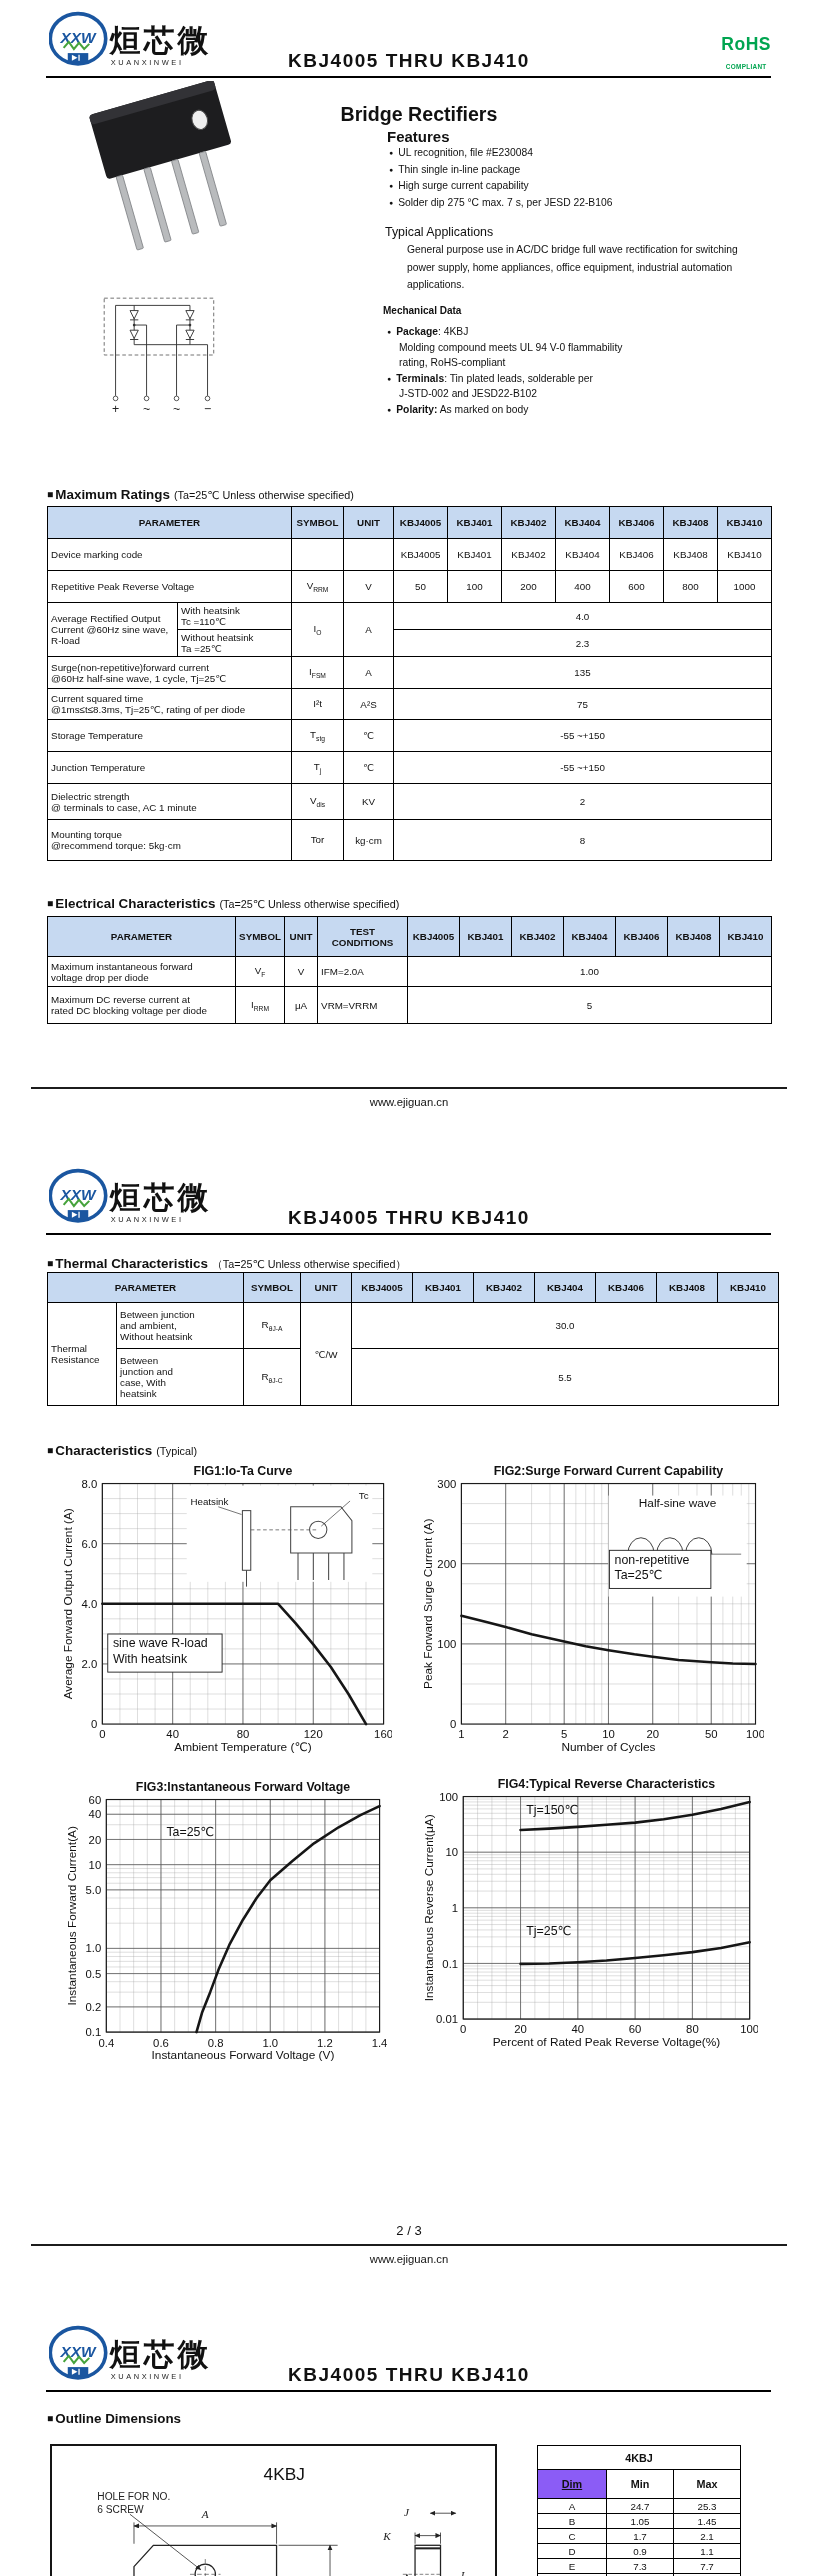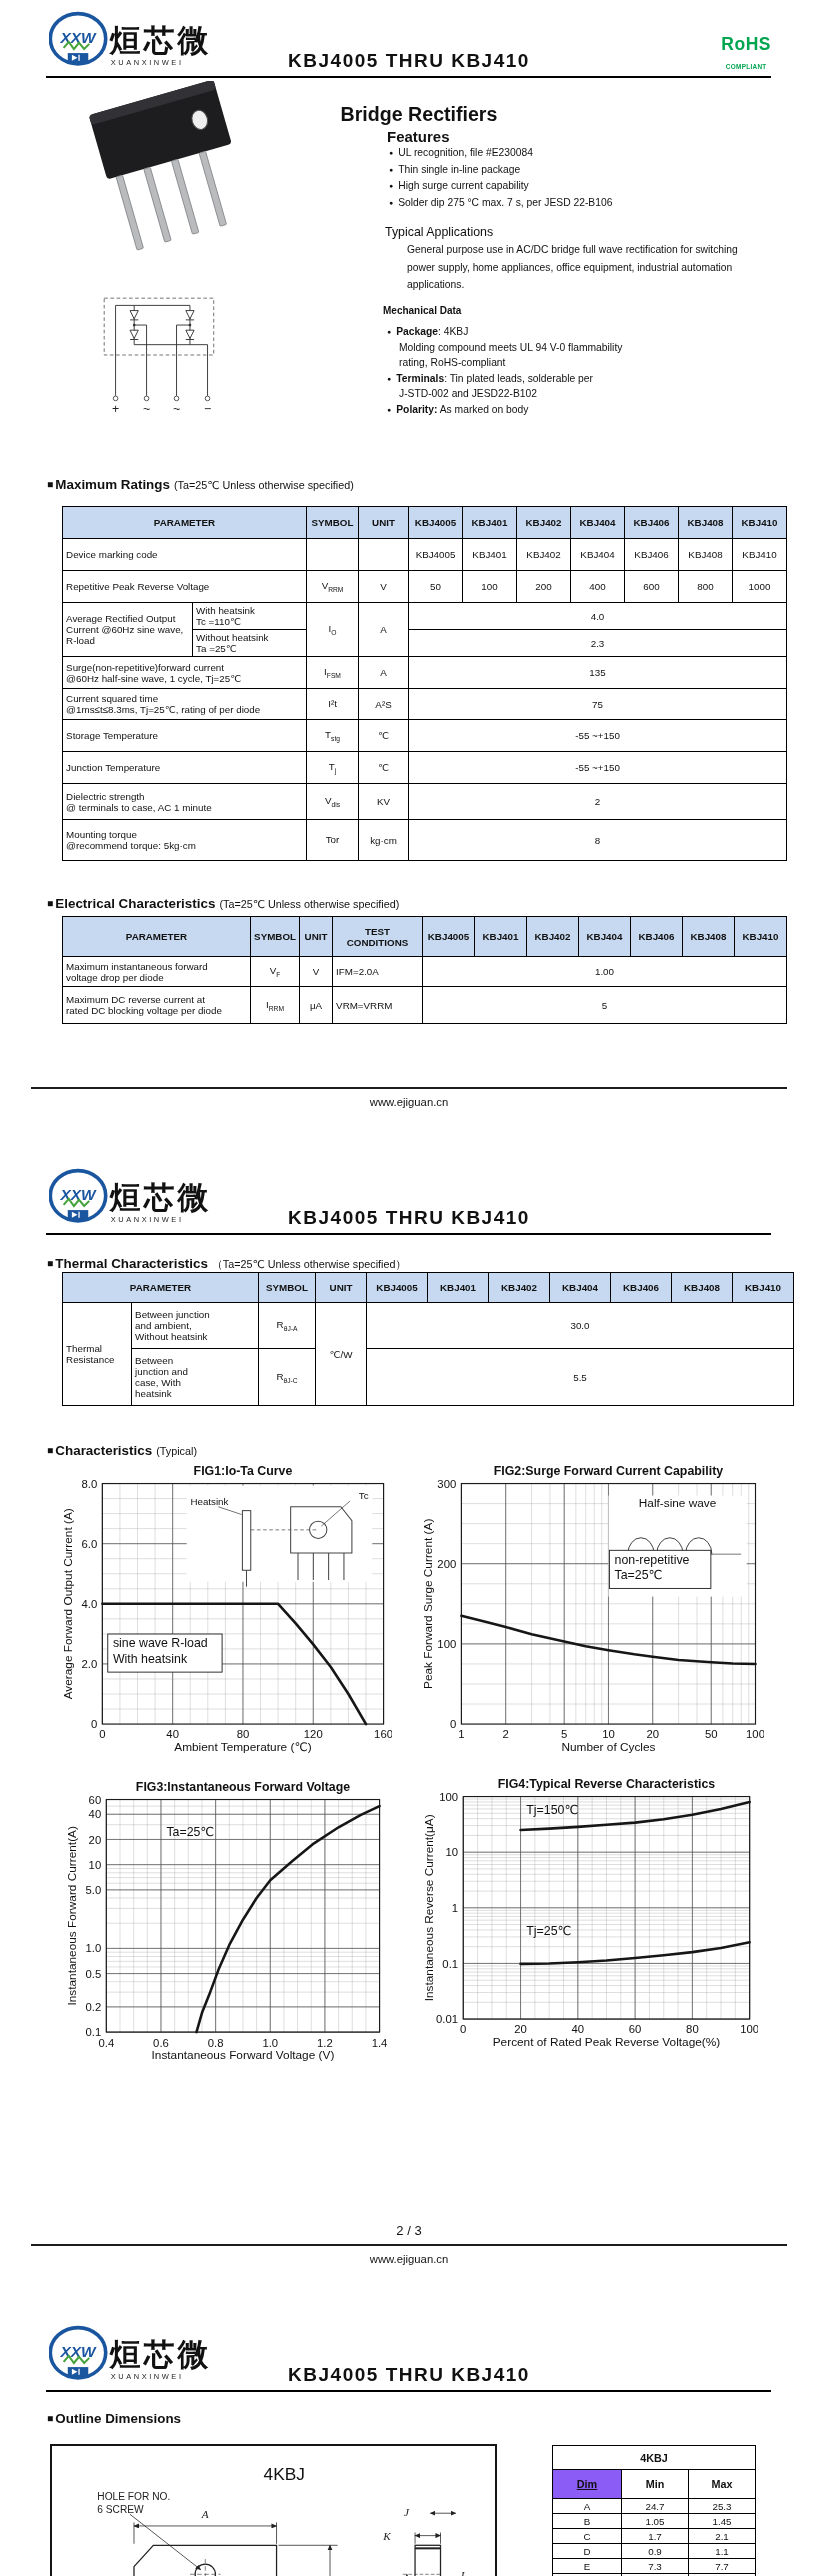--- a/index.html
+++ b/index.html
@@ -25,21 +25,21 @@
   .feat{position:absolute;left:389px;top:145px;margin:0;padding:0;font-size:10.3px;line-height:16.5px;}
   .feat li{list-style:none;display:flex;}
   .bul{margin-right:5.2px;font-size:6.7px;}
   .apps-head{position:absolute;left:385px;top:225px;font-size:12.4px;font-weight:normal;}
   .apps{position:absolute;left:407px;top:241px;width:335px;font-size:10.3px;line-height:17.5px;}
   .mech-head{position:absolute;left:383px;top:305px;font-size:10px;font-weight:bold;}
   .mech{position:absolute;left:387px;top:324px;margin:0;padding:0;font-size:10.3px;line-height:15.5px;}
   .mech li{list-style:none;display:flex;}
   .mech .cont{margin-left:12px;}
   
-  .dtable{border-collapse:collapse;table-layout:fixed;background:#fff;border:1.5px solid #000;margin-left:15px;}
+  .dtable{border-collapse:collapse;table-layout:fixed;background:#fff;border:1.5px solid #000;}
   .dtable th,.dtable td{border:1px solid #000;font-size:9.8px;padding:1px 3.1px;text-align:center;vertical-align:middle;}
   .dtable thead th{background:#c6d9f1;font-weight:bold;}
   .dtable .pl{text-align:left;white-space:pre-line;}
   .dtable sub{font-size:6.7px;}
   .dimtable th{font-size:10.8px;}
   .dimtable td{font-size:9.8px;padding:0.5px 2.1px;}
   
   .chart{position:absolute;}
   .chart svg,.outline-svg,.logo svg,.figsvg{font-family:"Liberation Sans","DejaVu Sans",sans-serif;}
   
@@ -175,21 +175,21 @@
         </li>
         <li>
           <span class="cont">J-STD-002 and JESD22-B102</span>
         </li>
         <li>
           <span class="bul">●</span>
           <span><b>Polarity:</b><span> As marked on body</span></span>
         </li>
       </ul>
 
-    <div class="sec-head" style="left:47px;top:477px;">
+    <div class="sec-head" style="left:47px;top:487px;">
       <span class="sq">■</span><span class="sh-b">Maximum Ratings</span><span class="sh-n">(Ta=25℃ Unless otherwise specified)</span>
     </div>
     <div class="abs" style="left:47px;top:506px;">
       <table class="dtable" id="max-table" style="width:723px;">
           <colgroup>
             <col style="width: 130px;">
             <col style="width: 114px;">
             <col style="width: 52px;">
             <col style="width: 50px;">
             <col style="width: 54px;">

